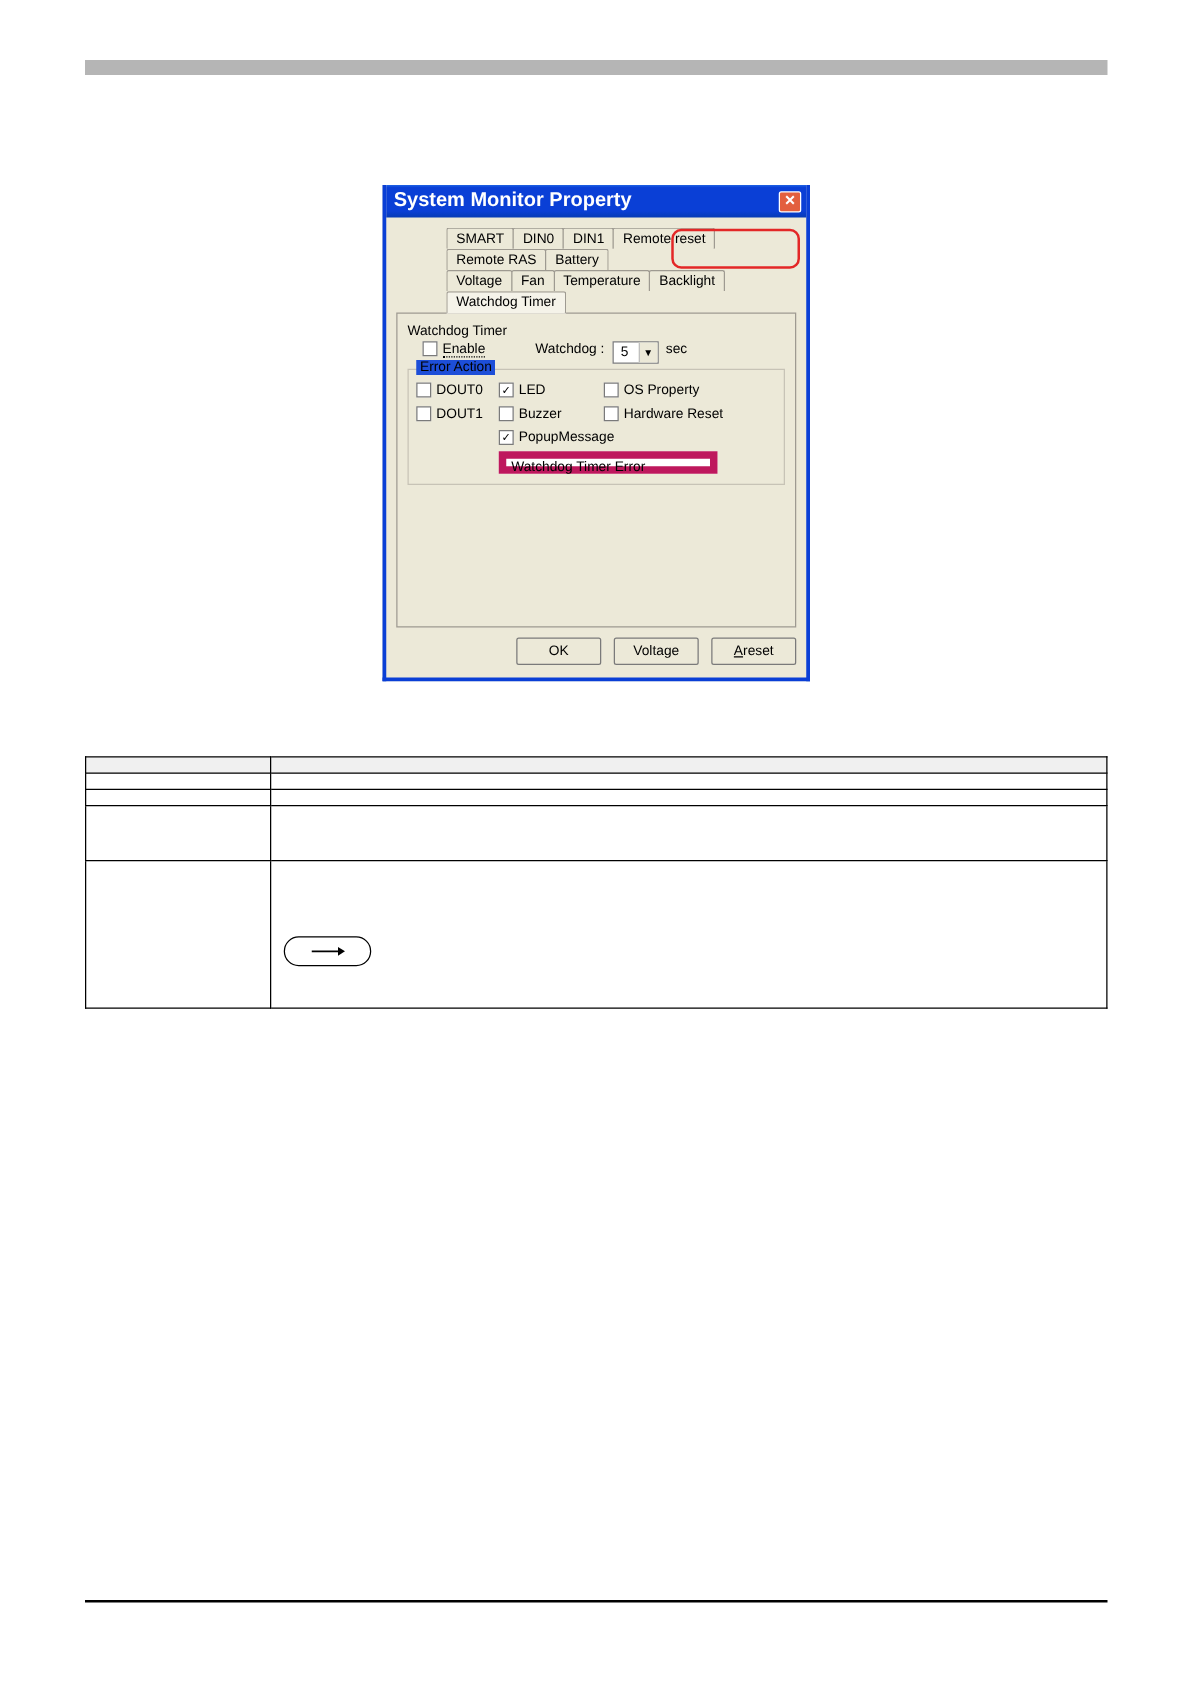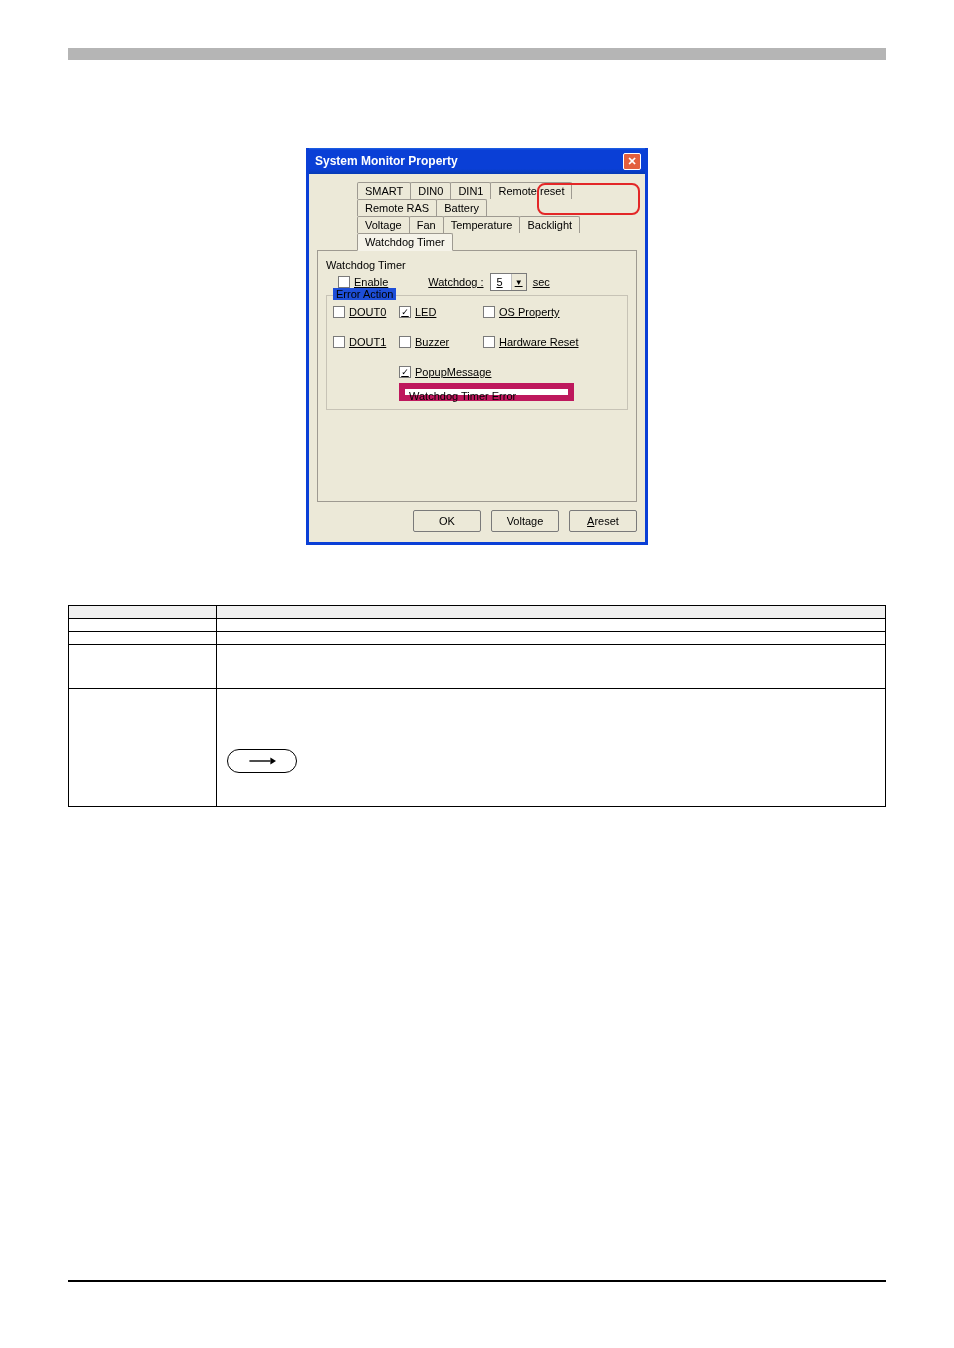--- a/index.html
+++ b/index.html
@@ -40,21 +40,21 @@
     height: 26px;
     background: linear-gradient(to bottom, #1e63e5 0%, #0a3fd6 8%, #0a3fd6 80%, #063bb5 100%);
     display: flex;
     align-items: center;
     justify-content: space-between;
     padding: 0 4px 0 6px;
   }
   .titlebar-title {
     color: #fff;
     font-weight: bold;
-    font-size: 12px;
+    font-size: 16px;
   }
   .titlebar-close {
     width: 18px;
     height: 17px;
     border: 1px solid #fff;
     background: #e35f3e;
     color: #fff;
     display: flex;
     align-items: center;
     justify-content: center;
@@ -104,23 +104,22 @@
     margin-top: -1px;
     padding: 8px 8px 20px 8px;
     min-height: 252px;
     position: relative;
   }
   .group-label {
     margin-bottom: 2px;
   }
   .row {
     display: flex;
-    align-items: center;
+    align-items: flex-start;
     margin-bottom: 3px;
-    text-decoration: underline;
   }
   .cb {
     width: 12px;
     height: 12px;
     border: 1px solid #7a7a7a;
     background: #fff;
     display: inline-flex;
     align-items: center;
     justify-content: center;
     margin-right: 4px;
@@ -157,21 +156,21 @@
   .fieldset-legend {
     position: absolute;
     top: -8px;
     left: 6px;
     background: #1d4ed8;
     padding: 0 3px;
   }
   .grid-opts {
     display: grid;
     grid-template-columns: 66px 84px 120px;
-    row-gap: 15px;
+    row-gap: 4px;
     margin-top: 4px;
   }
   .text-input {
     border: 6px solid #be185d;
     background: #fff;
     height: 18px;
     padding: 1px 4px;
     margin-left: 66px;
     margin-top: 2px;
     width: 175px;

